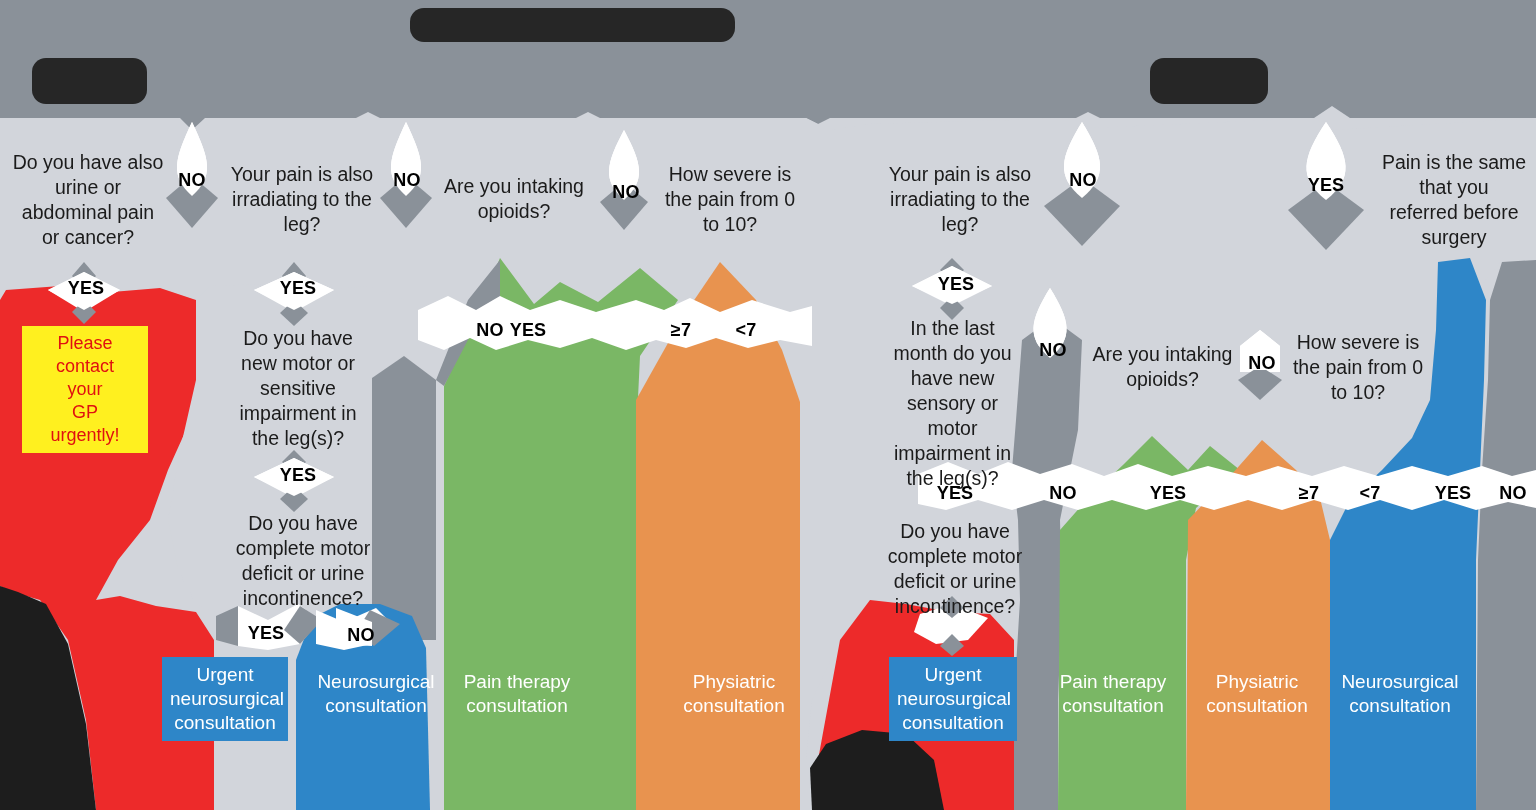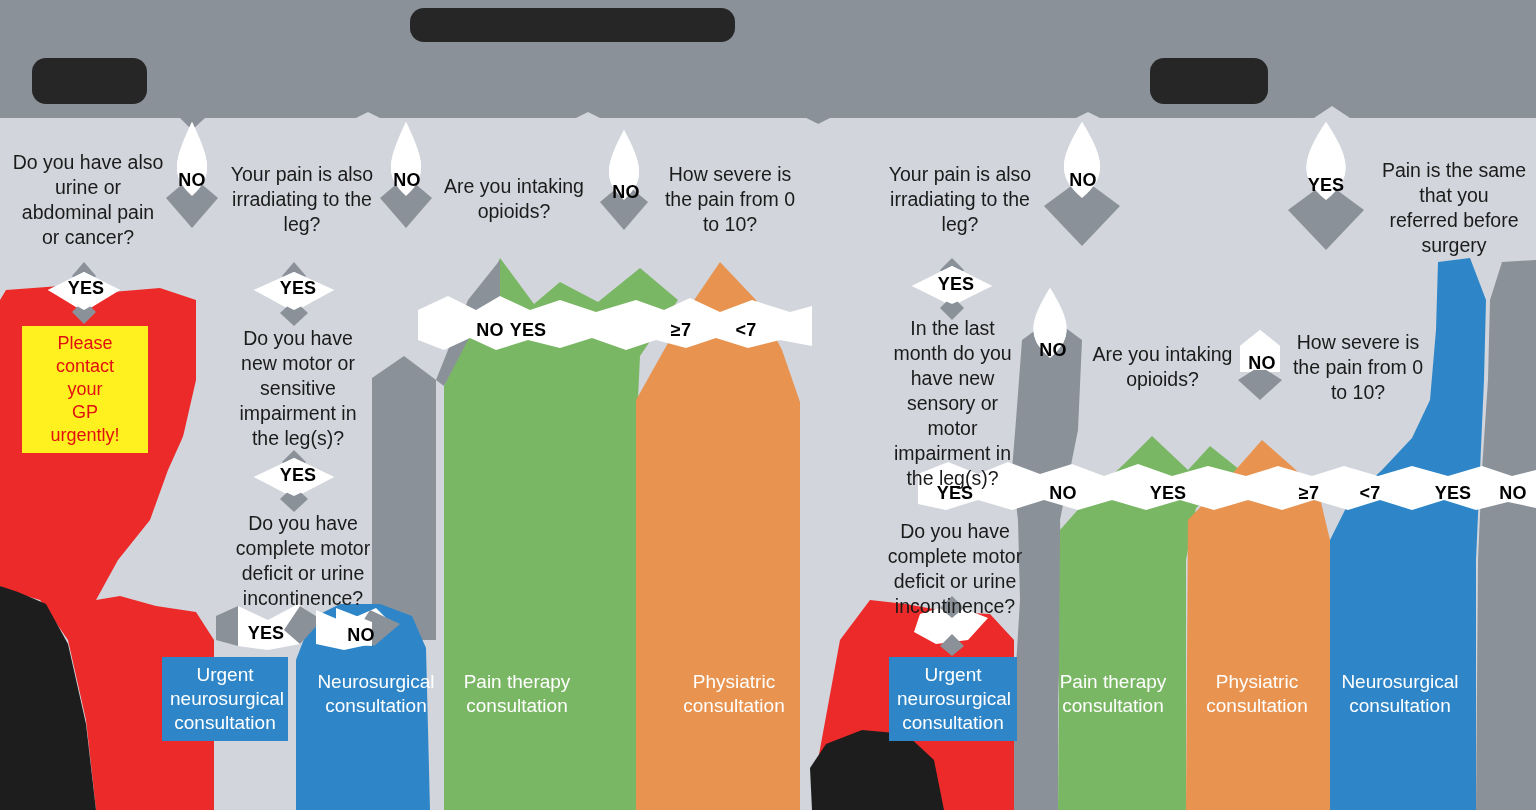--- a/index.html
+++ b/index.html
@@ -194,21 +194,21 @@
 irradiating to the
 leg?</div>
   <div class="q" style="left:434px;top:174px;width:160px;">Are you intaking
 opioids?</div>
   <div class="q" style="left:655px;top:162px;width:150px;">How severe is
 the pain from 0
 to 10?</div>
   <div class="q" style="left:875px;top:162px;width:170px;">Your pain is also
 irradiating to the
 leg?</div>
-  <div class="q" style="left:1374px;top:158px;width:160px;">Pain is the same
+  <div class="q" style="left:1374px;top:150px;width:160px;">Pain is the same
 that you
 referred before
 surgery</div>
   <div class="q" style="left:228px;top:326px;width:140px;">Do you have
 new motor or
 sensitive
 impairment in
 the leg(s)?</div>
   <div class="q" style="left:228px;top:511px;width:150px;">Do you have
 complete motor

